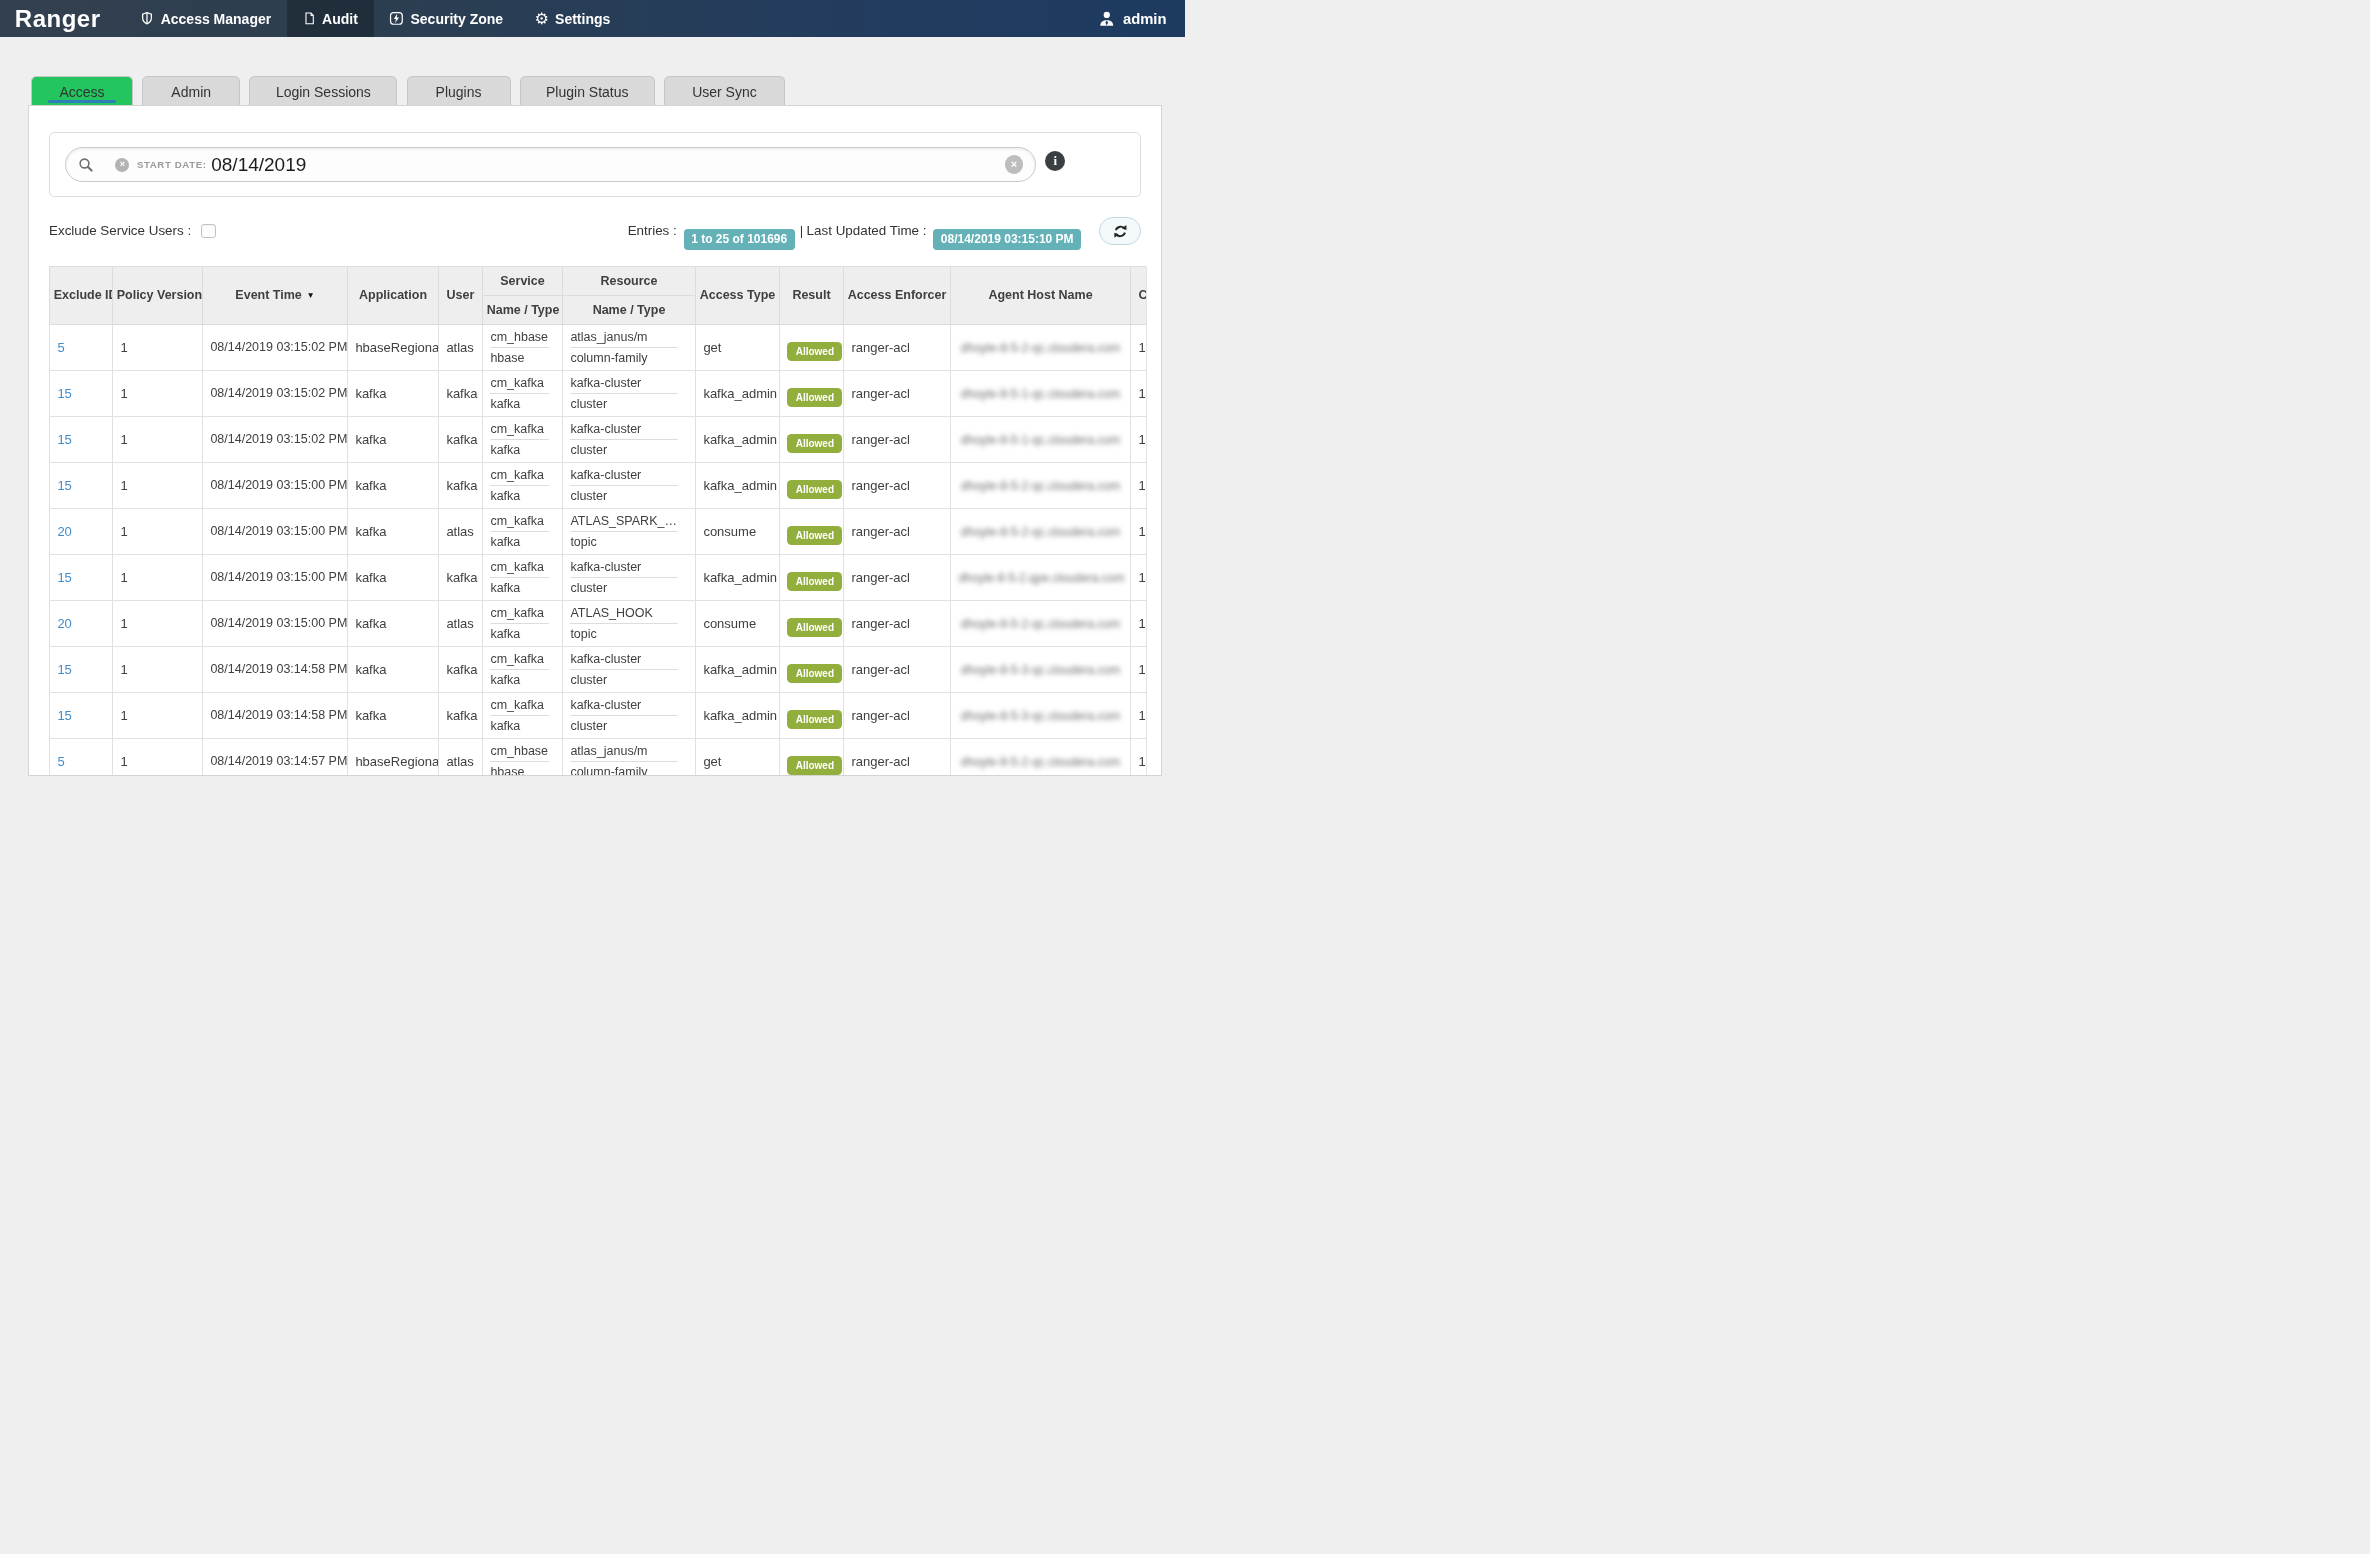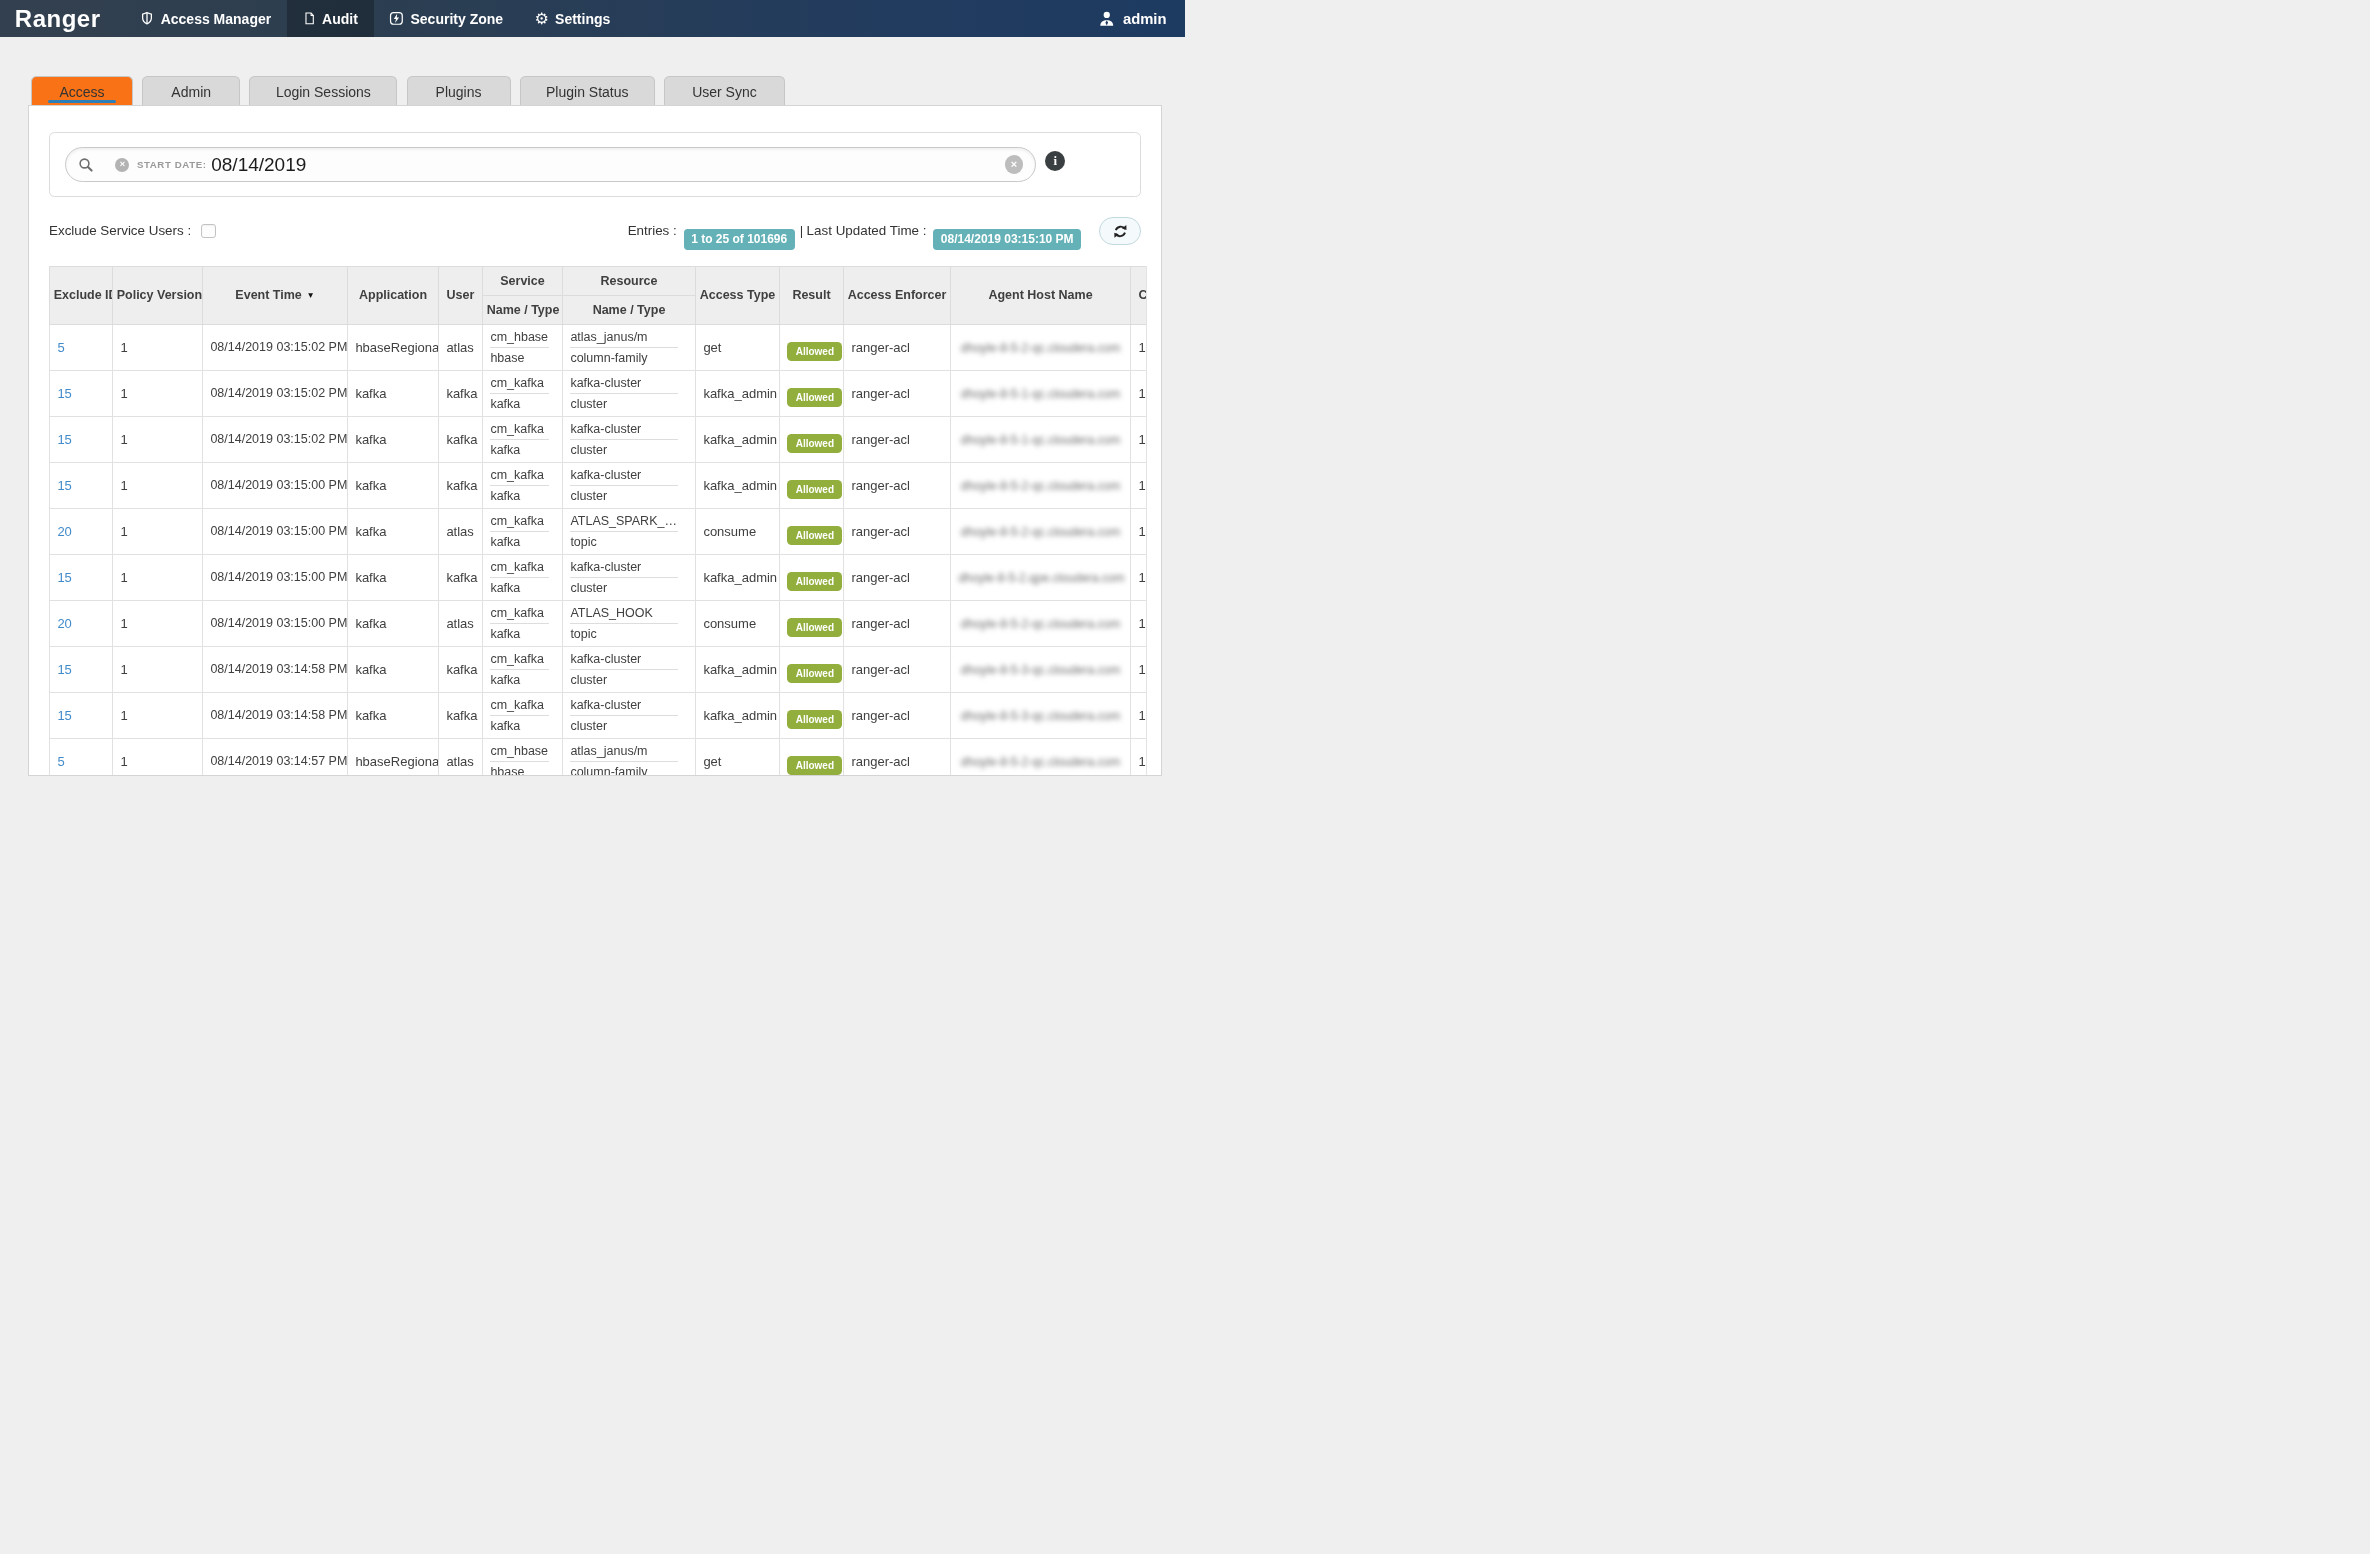--- a/index.html
+++ b/index.html
@@ -18,21 +18,21 @@
   .nav-icon { display:inline-flex; align-items:center; }
   .gear-glyph { font-family:"DejaVu Sans", sans-serif; font-size:15.7px; line-height:1; font-weight:normal; }
   .nav-user { margin-left:auto; display:flex; align-items:center; gap:7.4px; padding:0 18.5px;
     color:#fff; font-size:14.8px; font-weight:bold; cursor:pointer; }
 
   
   .tabs { display:flex; gap:9.2px; margin:39px 0 0 31px; }
   .tab { position:relative; padding:6.5px 0 5.5px; text-align:center; font-size:14px; color:#333;
     background:#d9d9d9; border:0.9px solid #c6c6c6; border-bottom:none;
     border-radius:5.5px 5.5px 0 0; cursor:pointer; }
-  .tab.active { background:#f97316;text-align:center; }
+  .tab.active { background:#22c55e;text-align:center; }
   .tab.active::after { content:""; position:absolute; left:16%; right:16%; bottom:1.8px;
     height:3.7px; border-radius:1.8px; background:#2d7fb9; }
 
   
   .panel { margin:0 23px 0 28px; background:#fff; border:0.9px solid #d4d4d4;
     height:671px; overflow:hidden; }
 
   .search-wrap { margin:26px 20px 0 20px; border:0.9px solid #dcdcdc; border-radius:5.5px;
     padding:14px 14.8px; background:#fff; display:flex; align-items:flex-start; }
   .search-pill { width:calc(100% - 89px); height:35px; border:1.8px solid #c9c9c9;

